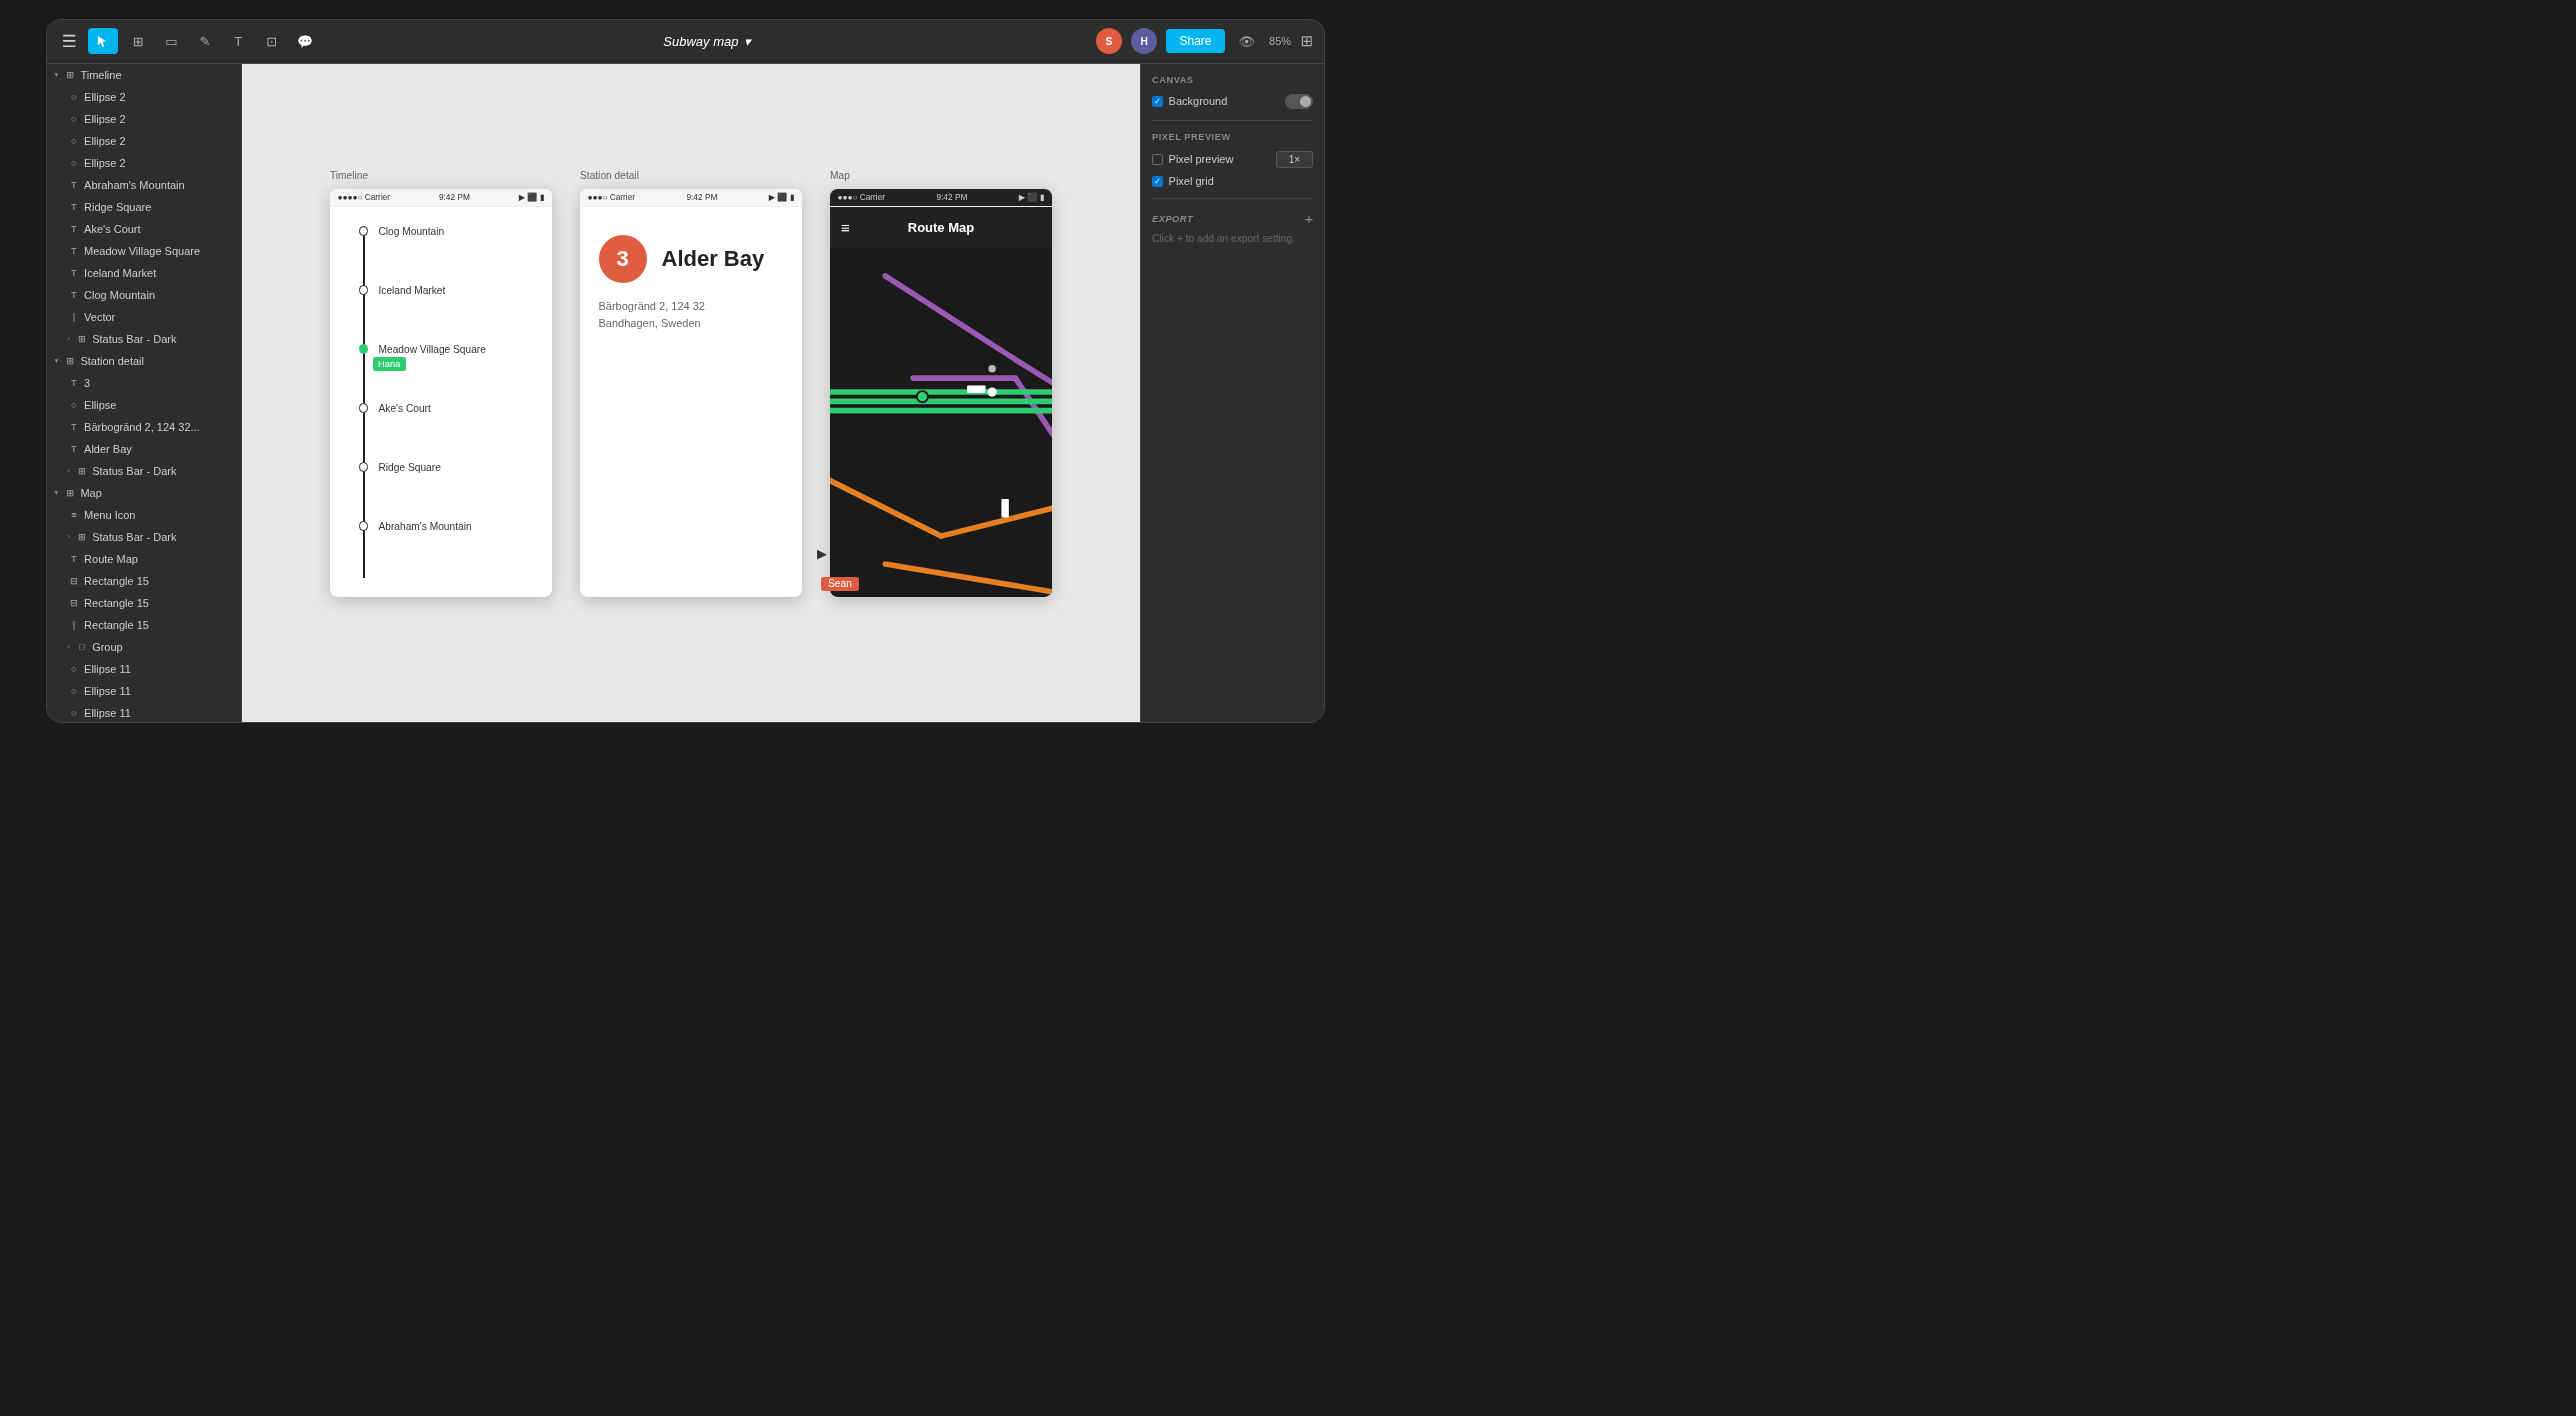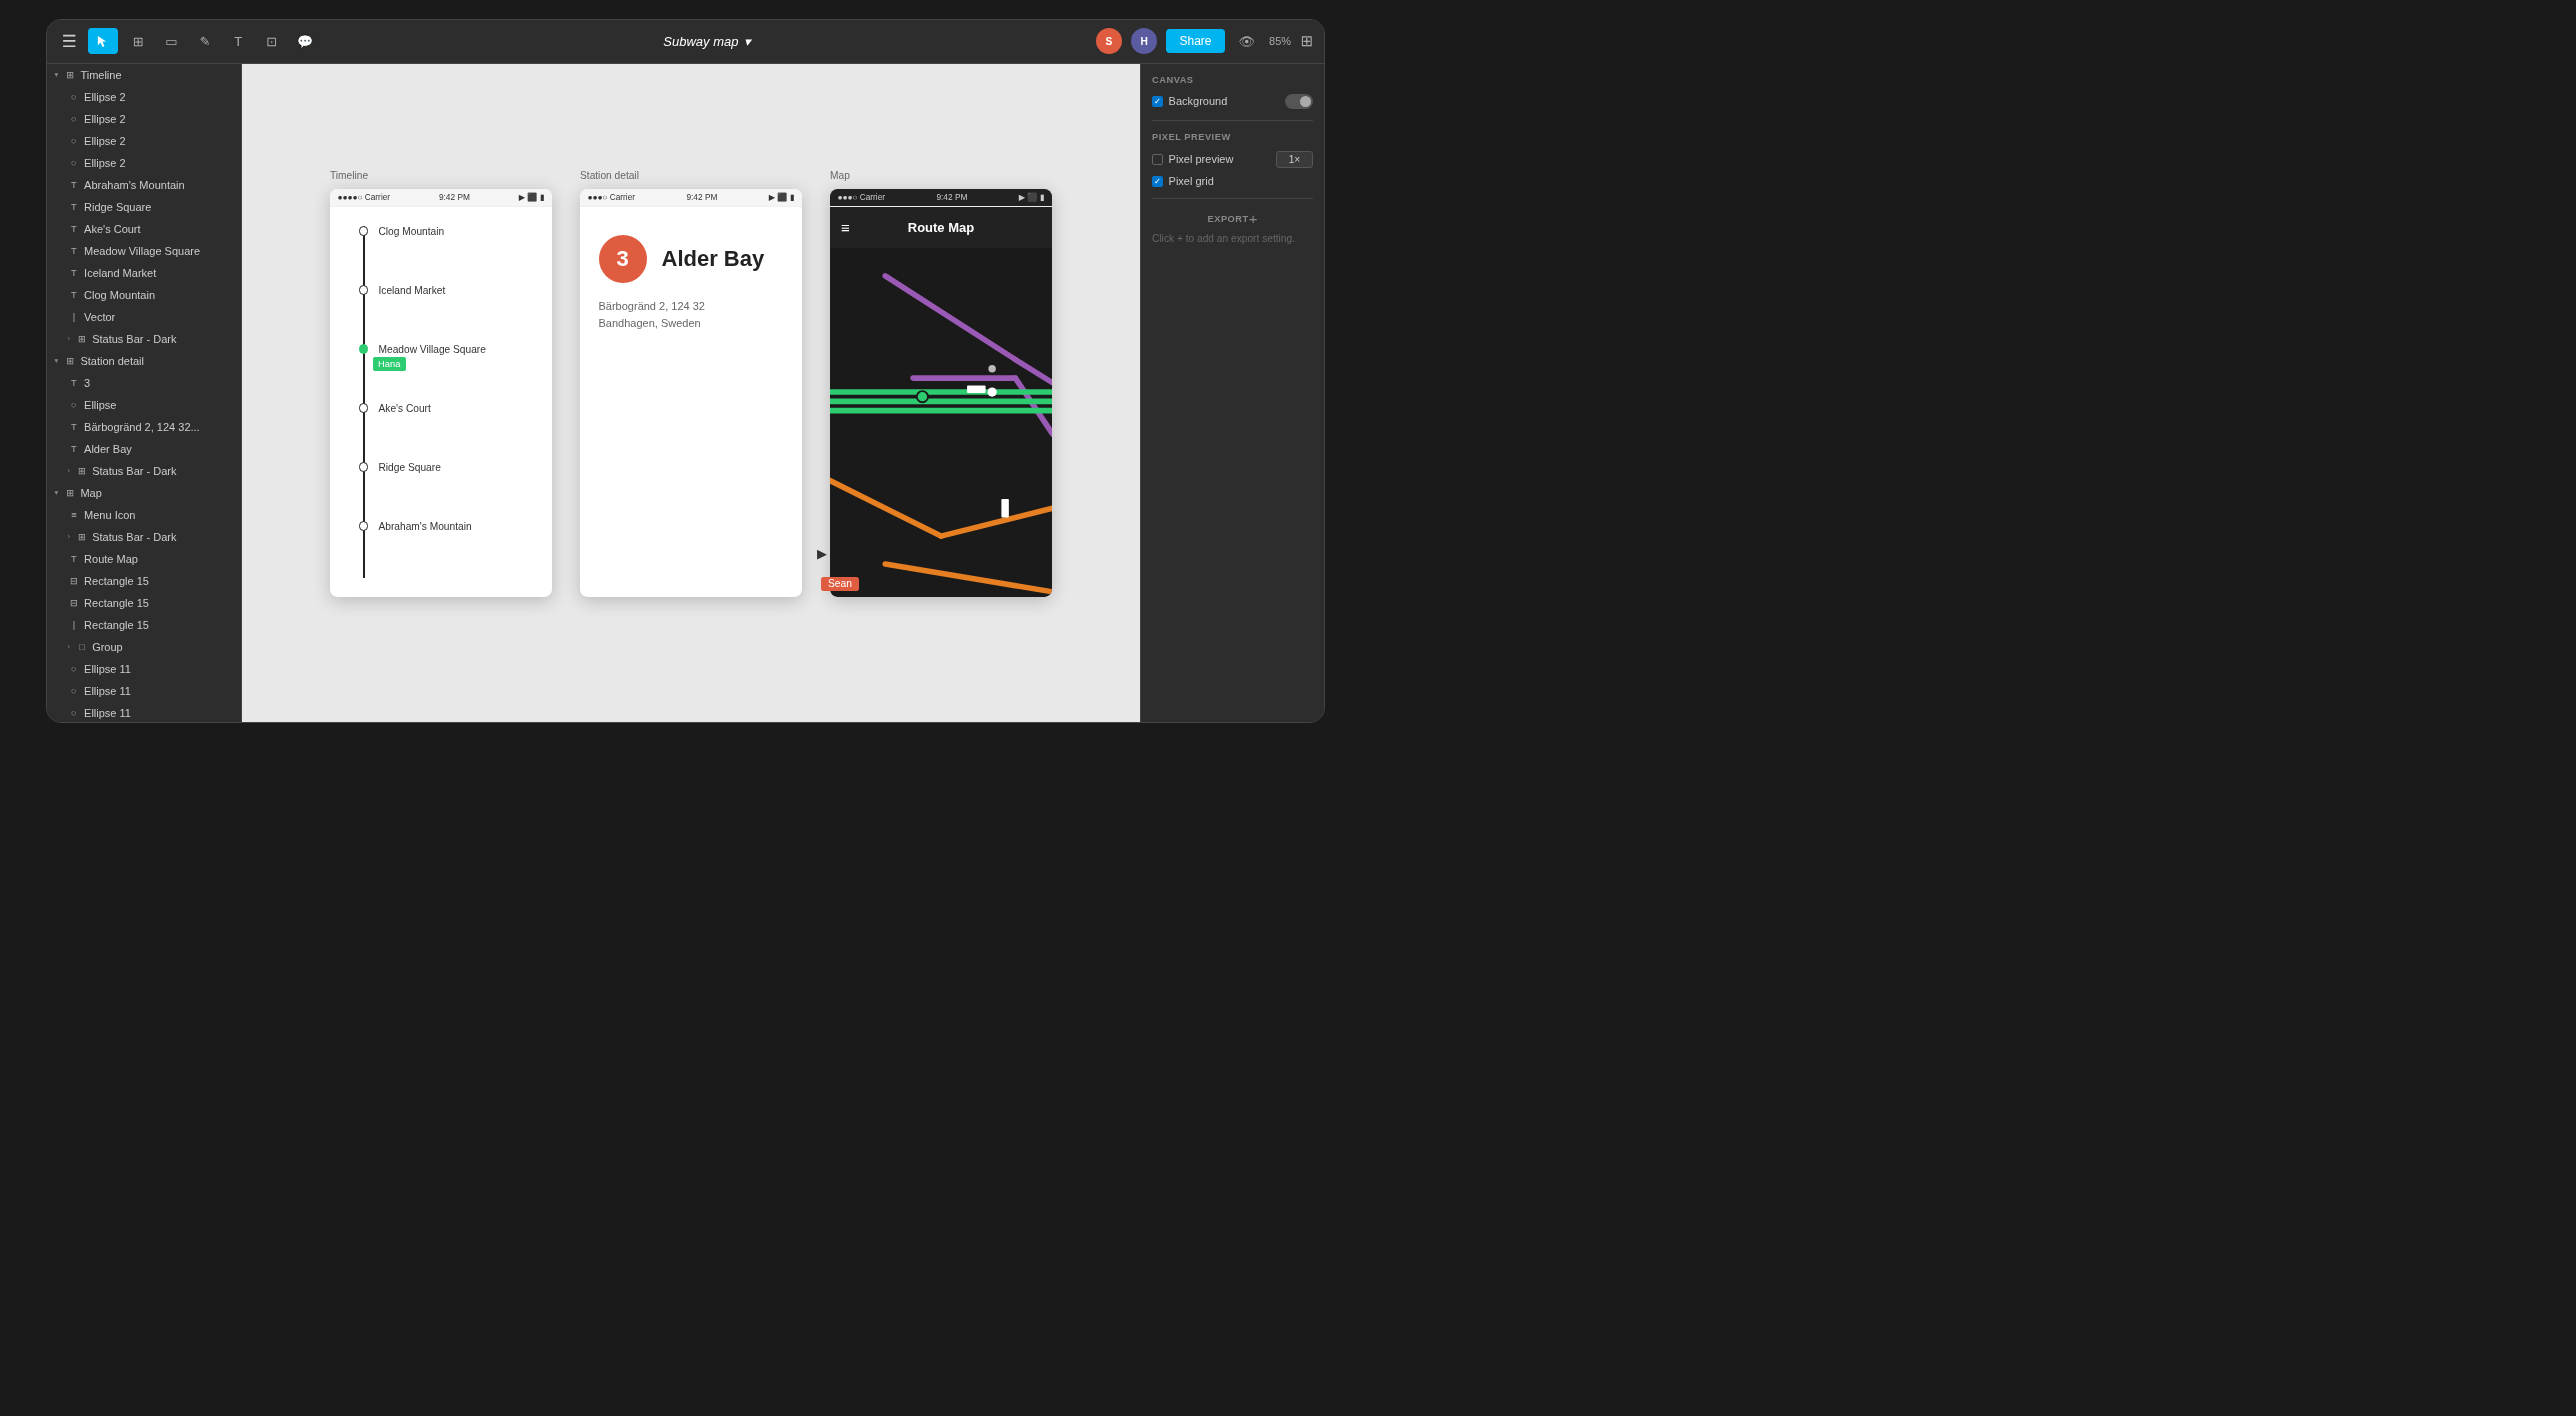--- a/index.html
+++ b/index.html
@@ -392,21 +392,22 @@
       border-radius: 2.8px;
       color: #ccc;
       font-size: 10.2px;
       padding: 1.9px 5.6px;
       width: 37px;
       text-align: center;
     }
     .export-row {
       display: flex;
       align-items: center;
-      justify-content: center;
+      justify-content: space-between;
+      font-style: italic;
     }
     .export-add {
       color: #888;
       font-size: 15px;
       cursor: pointer;
     }
     .export-hint {
       color: #666;
       font-size: 10.2px;
       margin-top: 5.6px;

